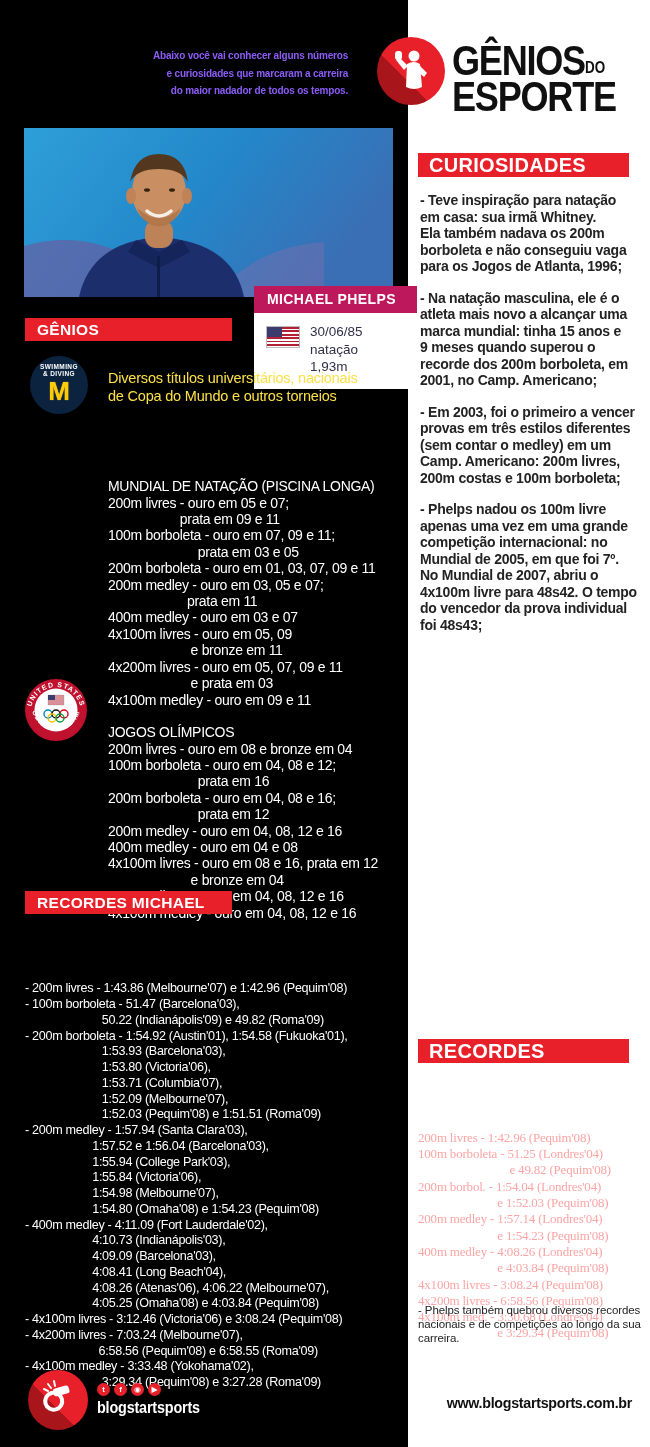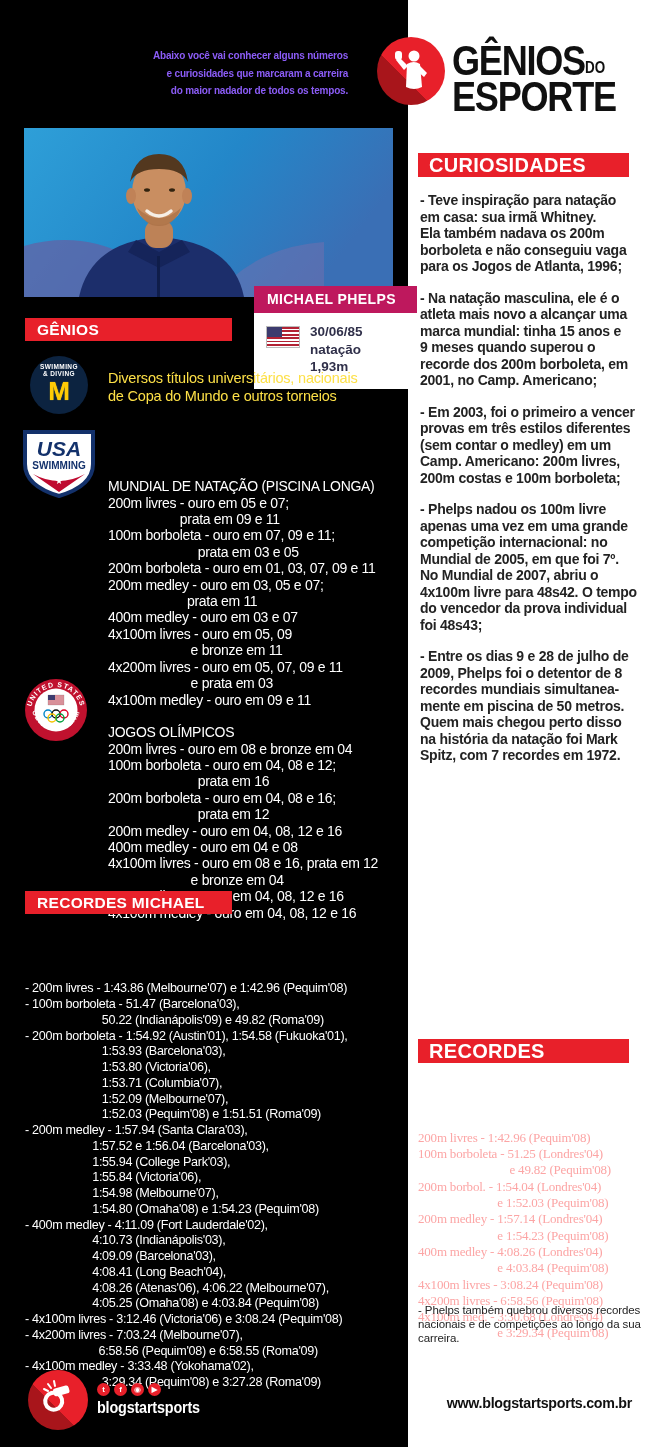--- a/index.html
+++ b/index.html
@@ -20,21 +20,21 @@
 
   
   .photo { position:absolute; left:24px; top:128px; width:369px; height:169px; }
   .card { position:absolute; left:230px; top:158px; width:163px; }
   .card-head { background:#be185d; color:#fff; font-weight:700; font-size:14px; letter-spacing:0.4px;
                height:27px; line-height:27px; padding-left:13px; }
   .card-body { background:#fff; height:76px; padding:10px 8px 8px 12px; display:flex; gap:10px; }
   .flag { width:34px; height:22px; margin-top:3px; position:relative; flex:0 0 auto;
           background:repeating-linear-gradient(180deg,#b22234 0 1.7px,#fff 1.7px 3.4px); border:0.5px solid #bbb; }
   .flag::after { content:""; position:absolute; left:0; top:0; width:15px; height:10px; background:#3c3b6e; }
-  .card-info { color:#30304a; font-size:13.5px; line-height:17.5px; font-weight:700; white-space:pre-line; }
+  .card-info { color:#30304a; font-size:13.5px; line-height:17.5px; font-weight:400; white-space:pre-line; }
 
   
   .banner { position:absolute; background:#e8202a; color:#fff; font-weight:800; letter-spacing:0.3px; }
   .banner-l { left:25px; width:207px; height:23px; font-size:15.5px; line-height:23px; padding-left:12px; }
   .banner-r { left:418px; width:211px; height:24px; font-size:20px; line-height:24px; padding-left:11px; }
 
   
   .uni-logo { position:absolute; left:30px; top:356px; width:58px; height:58px; border-radius:50%;
               background:#0c2340; color:#fff; text-align:center; padding-top:7px; }
   .uni-logo .tiny { font-size:6.5px; font-weight:700; letter-spacing:0.4px; line-height:7px; }
@@ -140,29 +140,20 @@
   <div class="banner banner-l" style="top:318px">GÊNIOS</div>
 
   <div class="uni-logo">
     <div class="tiny">SWIMMING</div>
     <div class="tiny">&amp; DIVING</div>
     <div class="bigM">M</div>
   </div>
   <div class="uni-text">Diversos títulos universitários, nacionais
 de Copa do Mundo e outros torneios</div>
 
-  <div class="usa-logo">
-    <svg width="76" height="72" viewBox="0 0 76 72">
-      <path d="M4,4 h68 v32 q0,22 -34,32 q-34,-10 -34,-32 z" fill="#fff" stroke="#13316b" stroke-width="4"></path>
-      <text x="38" y="28" font-size="21" font-style="italic" font-weight="900" fill="#13316b" text-anchor="middle">USA</text>
-      <text x="38" y="41" font-size="10" font-weight="800" fill="#13316b" text-anchor="middle">SWIMMING</text>
-      <path d="M12,46 q26,14 52,0 l-26,18 z" fill="#bf0a30"></path>
-      <text x="38" y="56" font-size="9" fill="#ffffff" text-anchor="middle">★</text>
-    </svg>
-  </div>
   <div class="list-w mundial-lines">
     
   <div>MUNDIAL DE NATAÇÃO (PISCINA LONGA)</div><div>200m livres - ouro em 05 e 07;</div><div>                    prata em 09 e 11</div><div>100m borboleta - ouro em 07, 09 e 11;</div><div>                         prata em 03 e 05</div><div>200m borboleta - ouro em 01, 03, 07, 09 e 11</div><div>200m medley - ouro em 03, 05 e 07;</div><div>                      prata em 11</div><div>400m medley - ouro em 03 e 07</div><div>4x100m livres - ouro em 05, 09</div><div>                       e bronze em 11</div><div>4x200m livres - ouro em 05, 07, 09 e 11</div><div>                       e prata em 03</div><div>4x100m medley - ouro em 09 e 11</div></div>
 
   <div class="oly-logo">
     <svg width="64" height="64" viewBox="0 0 64 64">
       <circle cx="32" cy="32" r="31" fill="#c0112e"></circle>
       <circle cx="32" cy="32" r="21.5" fill="#fff"></circle>
       <defs>
         <path id="arcT" d="M 7,34 A 25,25 0 0 1 57,34"></path>
@@ -217,27 +208,20 @@
 Camp. Americano: 200m livres,
 200m costas e 100m borboleta;</p>
       <p>- Phelps nadou os 100m livre
 apenas uma vez em uma grande
 competição internacional: no
 Mundial de 2005, em que foi 7º.
 No Mundial de 2007, abriu o
 4x100m livre para 48s42. O tempo
 do vencedor da prova individual
 foi 48s43;</p>
-      <p>- Entre os dias 9 e 28 de julho de
-2009, Phelps foi o detentor de 8
-recordes mundiais simultanea-
-mente em piscina de 50 metros.
-Quem mais chegou perto disso
-na história da natação foi Mark
-Spitz, com 7 recordes em 1972.</p>
     </div>
 
   <div class="banner banner-r" style="top:1039px">RECORDES OLÍMPICOS</div>
   <div class="reco-lines">
     
   <div>200m livres - 1:42.96 (Pequim'08)</div><div>100m borboleta - 51.25 (Londres'04)</div><div>                              e 49.82 (Pequim'08)</div><div>200m borbol. - 1:54.04 (Londres'04)</div><div>                          e 1:52.03 (Pequim'08)</div><div>200m medley - 1:57.14 (Londres'04)</div><div>                          e 1:54.23 (Pequim'08)</div><div>400m medley - 4:08.26 (Londres'04)</div><div>                          e 4:03.84 (Pequim'08)</div><div>4x100m livres - 3:08.24 (Pequim'08)</div><div>4x200m livres - 6:58.56 (Pequim'08)</div><div>4x100m med. - 3:30.68 (Londres'04)</div><div>                          e 3:29.34 (Pequim'08)</div></div>
   <div class="note">- Phelps também quebrou diversos recordes
 nacionais e de competições ao longo da sua
 carreira.</div>
 

